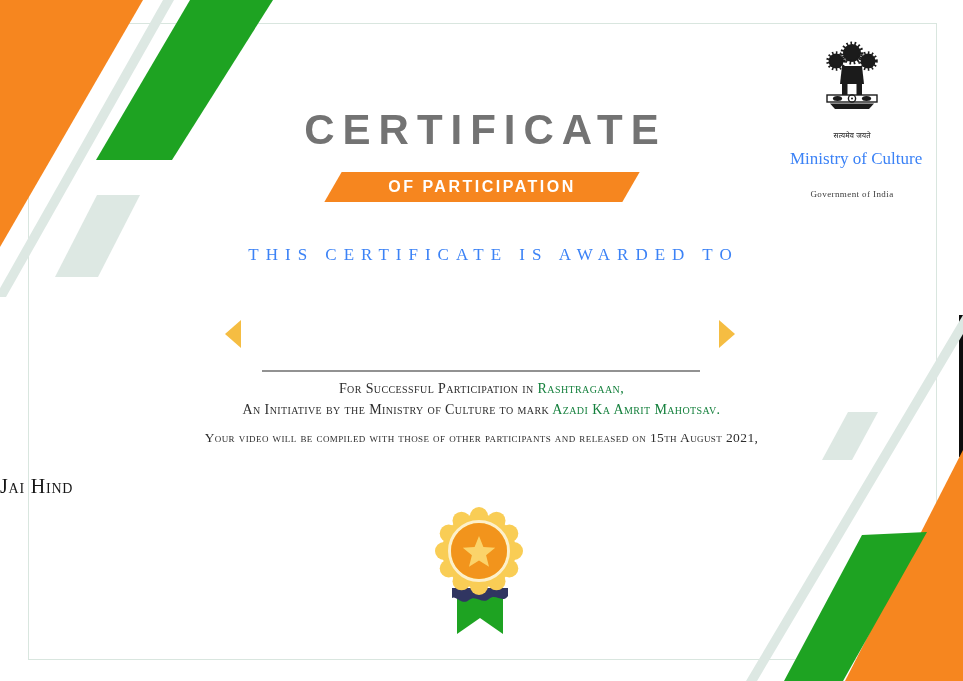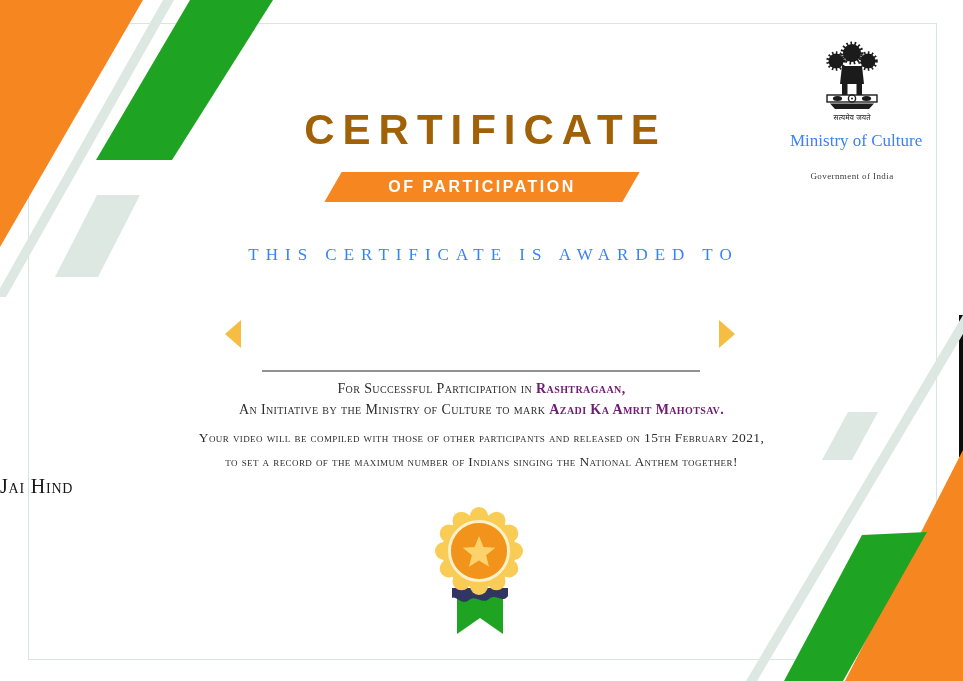--- a/index.html
+++ b/index.html
@@ -10,21 +10,21 @@
   .frame{
     position:absolute;left:28px;top:23px;width:907px;height:635px;
     border:1px solid #d9e6df;z-index:1;
   }
   .deco{position:absolute;left:0;top:0;width:963px;height:681px;z-index:2;}
   .content{position:absolute;left:0;top:0;width:963px;height:681px;z-index:3;}
 
   .title{
     position:absolute;top:106px;left:0;width:963px;text-align:center;
     font-family:"Liberation Sans",sans-serif;font-weight:bold;font-size:42px;
-    color:#a16207;letter-spacing:8px;padding-left:8px;box-sizing:border-box;
+    color:#737373;letter-spacing:8px;padding-left:8px;box-sizing:border-box;
   }
   .banner{
     position:absolute;top:172px;left:333px;width:298px;height:30px;
     background:#f6861f;transform:skewX(-30deg);
   }
   .banner-text{
     position:absolute;left:0;top:0;width:100%;height:100%;
     transform:skewX(30deg);text-align:center;line-height:30px;
     font-family:"Liberation Sans",sans-serif;font-weight:bold;font-size:16px;
     color:#ffffff;letter-spacing:2.5px;
@@ -44,32 +44,32 @@
   .para1{
     position:absolute;top:378px;left:0;width:963px;text-align:center;
     font-size:14px;line-height:21px;color:#2d2d2d;font-variant:small-caps;
     letter-spacing:0.4px;
   }
   .para2{
     position:absolute;top:426px;left:0;width:963px;text-align:center;
     font-size:13.5px;line-height:24px;color:#2d2d2d;font-variant:small-caps;
     letter-spacing:0.4px;
   }
-  .hl{font-weight:bold;color:#701a75;}
+  .hl{font-weight:normal;color:#15803d;}
   .jai{
     position:absolute;top:475px;left:0;width:963px;text-align:left;
     font-size:20px;font-weight:normal;color:#161616;font-variant:small-caps;
     letter-spacing:0.8px;
   }
   .ministry{
     position:absolute;left:790px;top:40px;width:124px;text-align:center;
   }
   .ministry .emblem-svg{display:block;margin:0 auto;}
   .motto{
-    font-family:"DejaVu Sans",sans-serif;font-size:7.5px;color:#1b1b1b;margin-top:2px;text-align:center;
+    font-family:"DejaVu Sans",sans-serif;font-size:7.5px;color:#1b1b1b;margin-top:20px;text-align:center;
   }
   .min-name{font-size:17px;color:#3b82f6;margin-top:9px;white-space:nowrap;}
   .min-sub{font-size:9px;color:#3c3c3c;margin-top:20px;letter-spacing:0.4px;}
 </style>
 </head>
 <body>
 
 <div class="stage">
 
   <div class="frame"></div>
@@ -157,21 +157,20 @@
 
     <div class="para1">
       <span>For Successful Participation in</span>
       <span class="hl">Rashtragaan,</span>
       <br>
       <span>An Initiative by the Ministry of Culture to mark</span>
       <span class="hl">Azadi Ka Amrit Mahotsav.</span>
     </div>
 
     <div class="para2">
-      <span>Your video will be compiled with those of other participants and released on 15th February 2021,</span>
+      <span>Your video will be compiled with those of other participants and released on 15th August 2021,</span>
       <br>
-      <span>to set a record of the maximum number of Indians singing the National Anthem together!</span>
     </div>
 
     <div class="jai">Jai Hind</div>
 
   </div>
 </div>
 
 </body></html>

